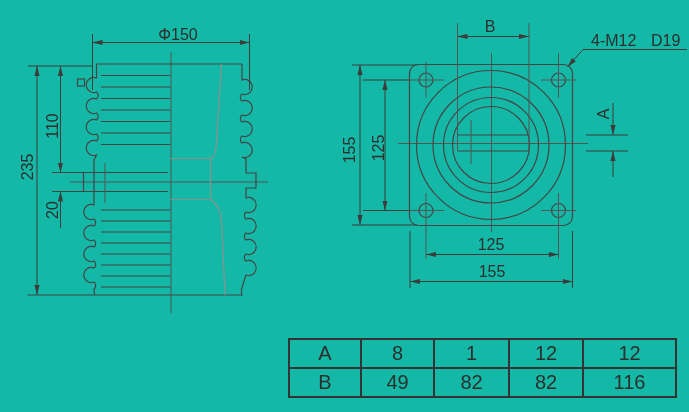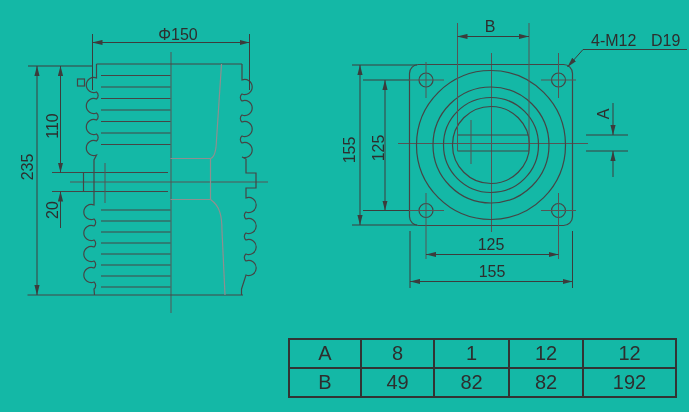--- a/index.html
+++ b/index.html
@@ -217,18 +217,18 @@
     <td>8</td>
     <td>1</td>
     <td>12</td>
     <td>12</td>
   </tr>
   <tr>
     <td>B</td>
     <td>49</td>
     <td>82</td>
     <td>82</td>
-    <td>192</td>
+    <td>116</td>
   </tr>
 </tbody>
     </table>
 
 </div>
 
 </body></html>

